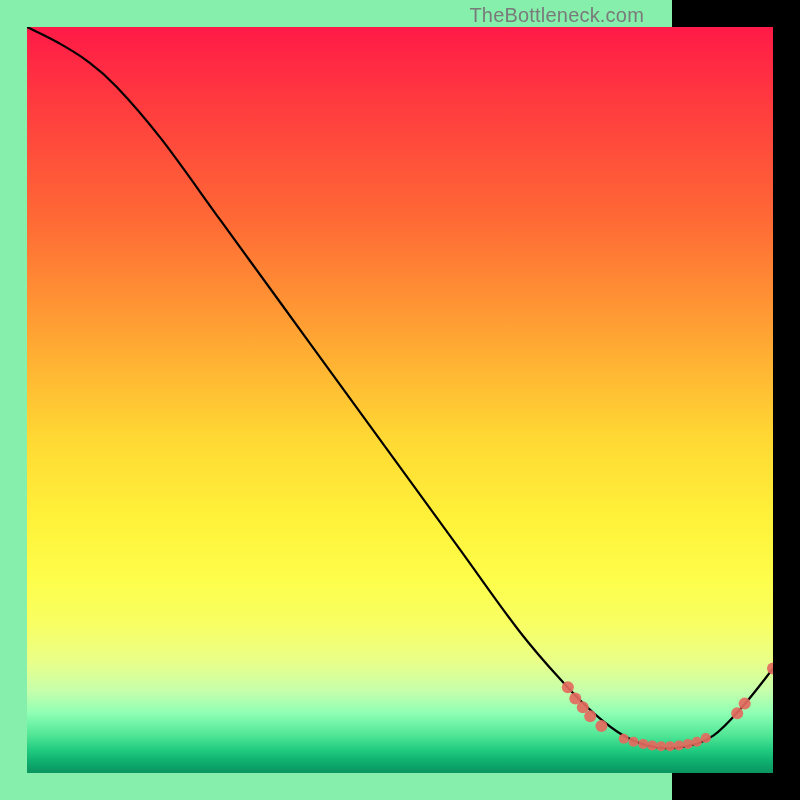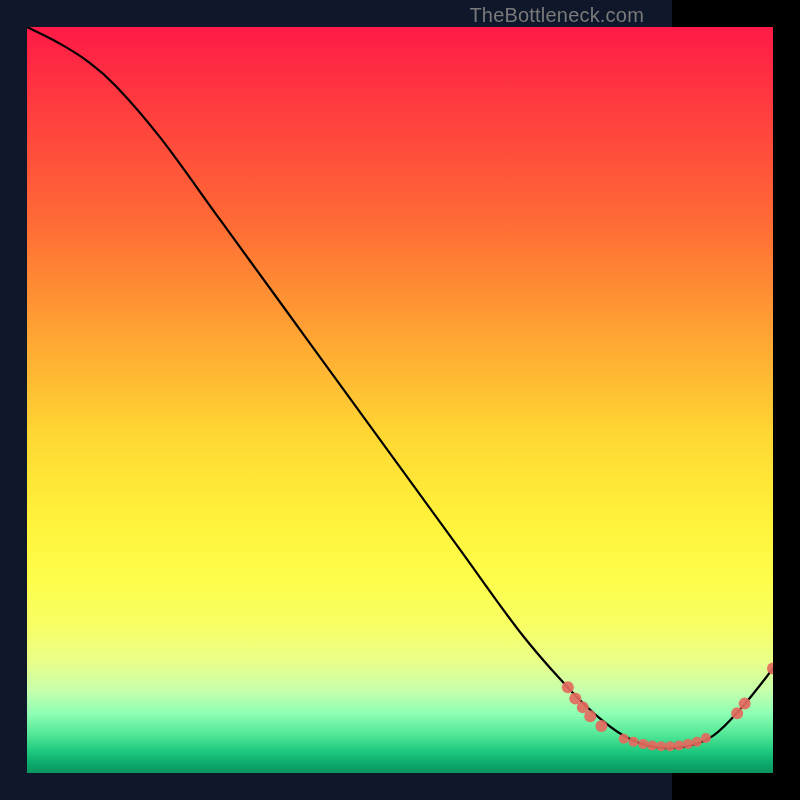--- a/index.html
+++ b/index.html
@@ -8,21 +8,21 @@
     width: 800px;
     height: 800px;
     background: #000;
     overflow: hidden;
     font-family: Arial, Helvetica, sans-serif;
   }
   .stage {
     position: relative;
     width: 672px;
     height: 800px;
-    background: #0f172a;
+    background: #86efac;
   }
   .plot {
     position: absolute;
     left: 27px;
     top: 27px;
     width: 746px;
     height: 746px;
     overflow: hidden;
   }
   .gradient {

